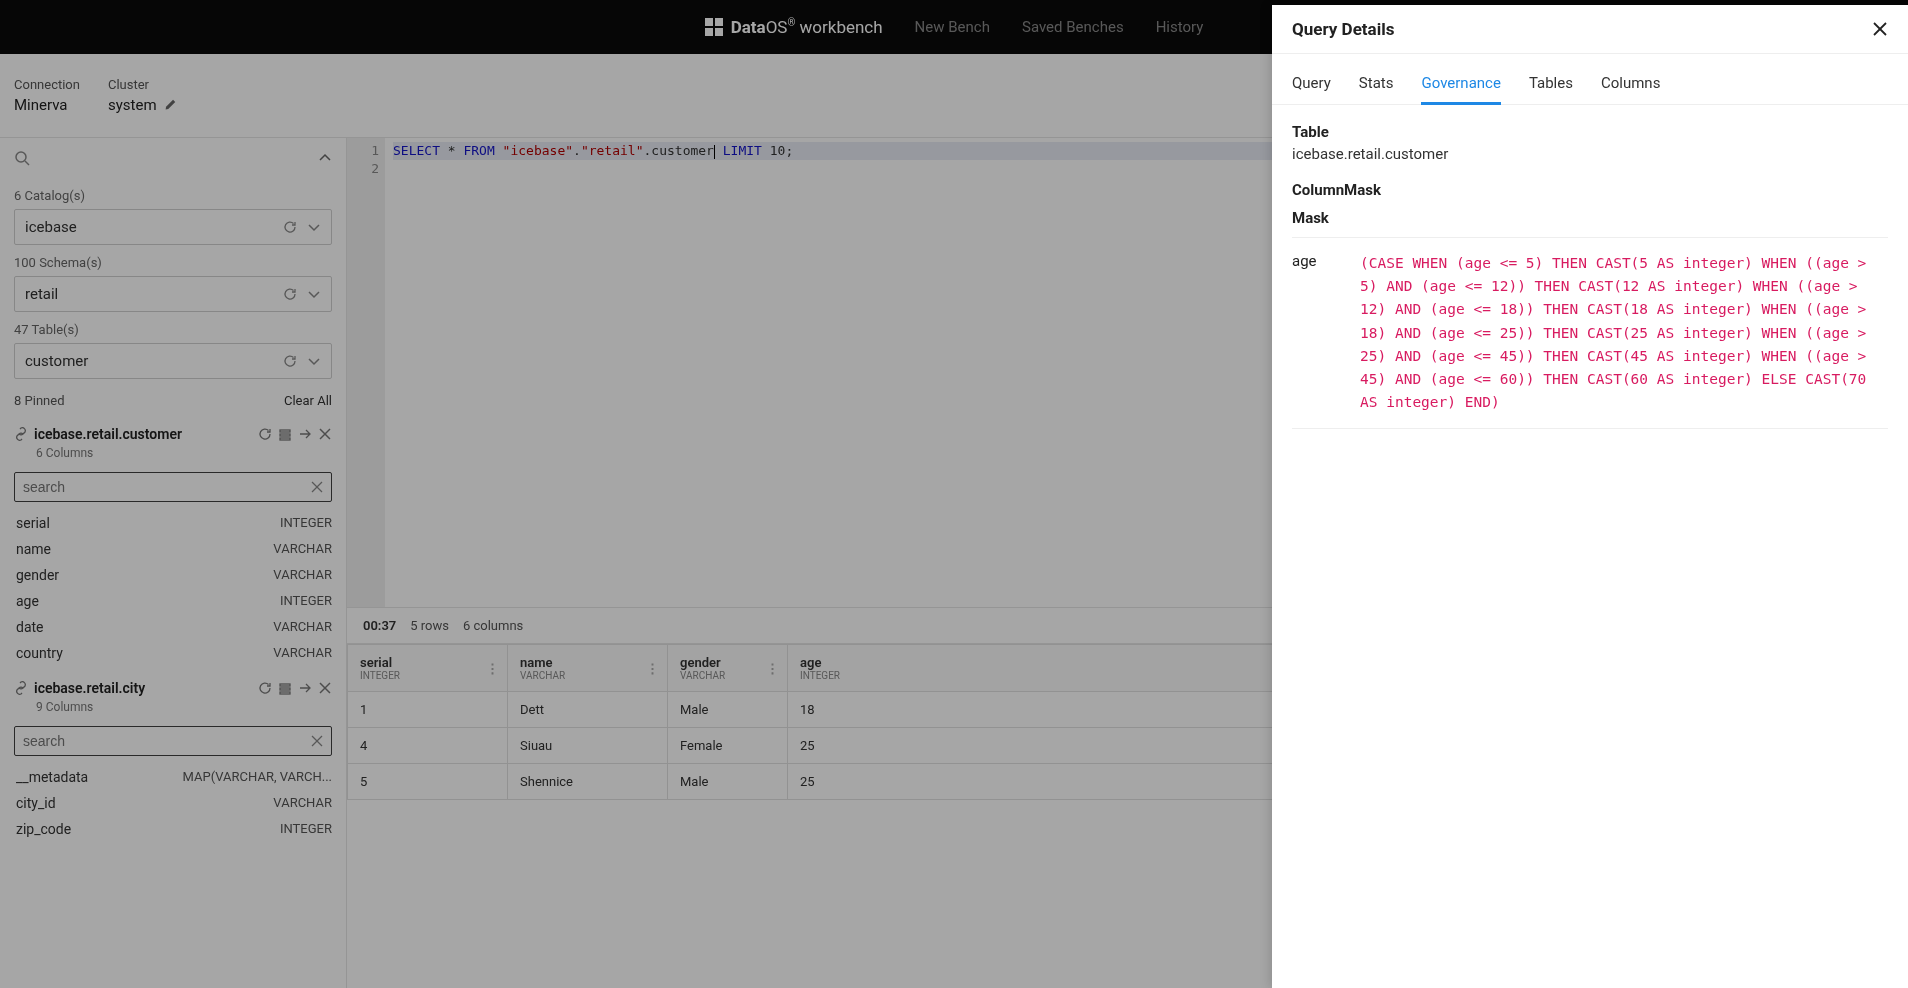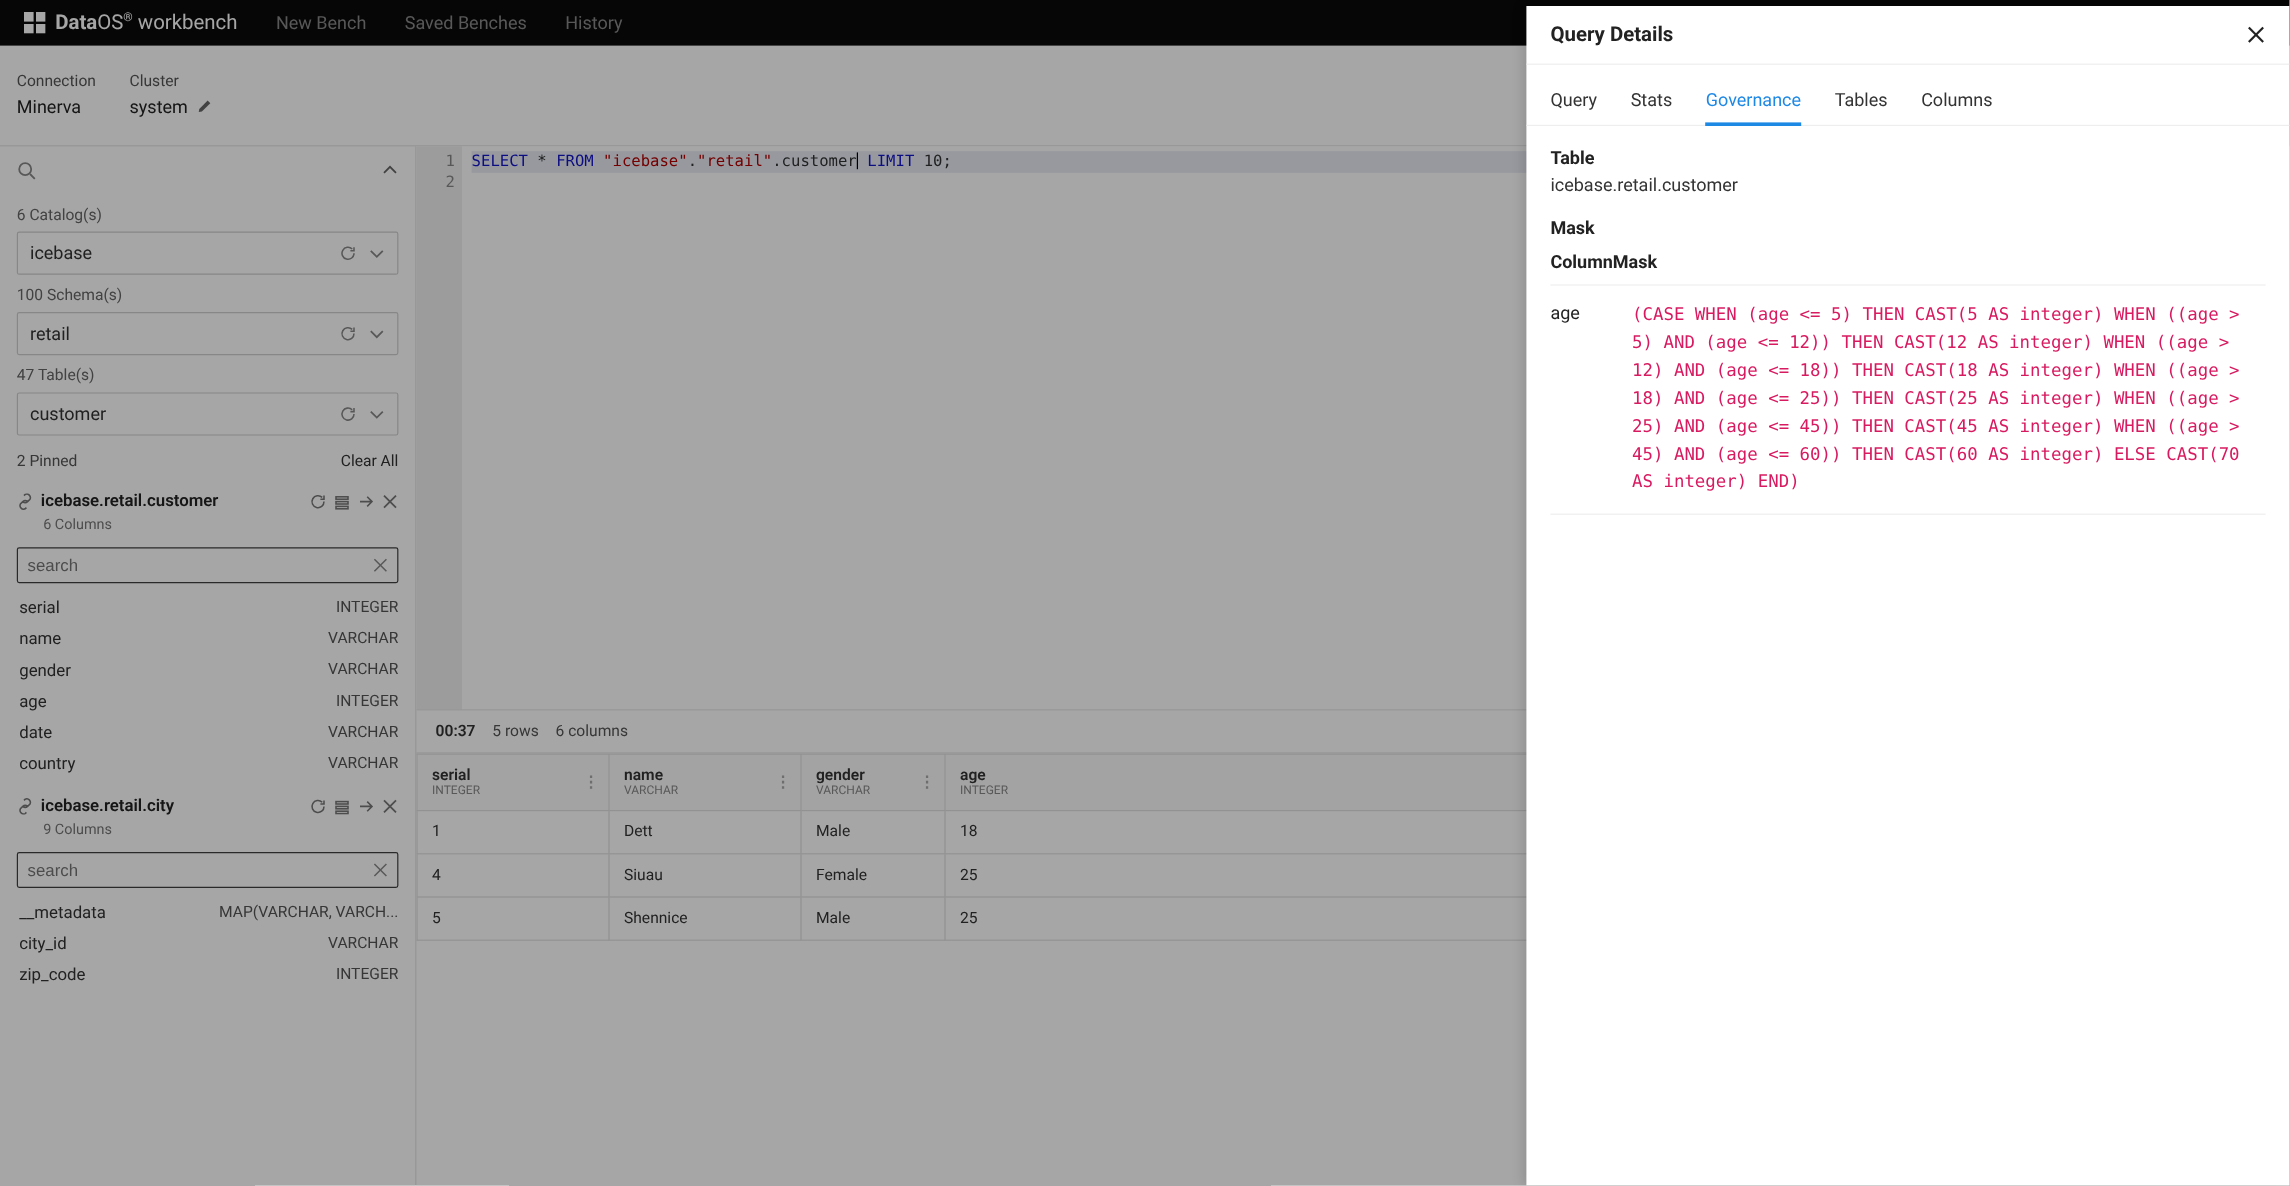--- a/index.html
+++ b/index.html
@@ -1,19 +1,19 @@
 <!DOCTYPE html>
 <html><head>
 <meta charset="utf-8">
 <style>
 * { box-sizing: border-box; margin: 0; padding: 0; }
 body { font-family: -apple-system, BlinkMacSystemFont, "Segoe UI", Roboto, sans-serif; font-size: 14px; color: #333; background: #fff; width: 1908px; height: 988px; overflow: hidden; position: relative; }
 
 
-.top-header { height: 38px; background: #0a0a0a; display: flex; align-items: center; padding: 0 20px; gap: 32px; }
+.top-header { height: 54px; background: #0a0a0a; display: flex; align-items: center; padding: 0 20px; gap: 32px; justify-content: center; }
 .logo { display: flex; align-items: center; color: #fff; font-size: 17px; }
 .logo-icon { width: 18px; height: 18px; margin-right: 8px; display: inline-flex; }
 .logo-bold { font-weight: 700; }
 .logo-reg { font-size: 10px; vertical-align: super; }
 .header-link { color: #888; font-size: 15px; text-decoration: none; cursor: pointer; }
 
 
 .sub-header { height: 84px; display: flex; align-items: center; padding: 0 14px; border-bottom: 1px solid #e5e5e5; }
 .conn-group { margin-right: 28px; }
 .conn-label { font-size: 13px; color: #555; margin-bottom: 4px; }
@@ -190,21 +190,21 @@
           </span>
         <span class="chevdown">
             <svg viewBox="0 0 14 14" fill="none" stroke="#888" stroke-width="1.5">
               <polyline points="2,5 7,10 12,5"></polyline>
             </svg>
           </span>
       </span>
     </div>
 
     <div class="pinned-row">
-      <span>2 Pinned</span>
+      <span>8 Pinned</span>
       <span class="clear-all">Clear All</span>
     </div>
 
     <div class="pinned-head">
       <span class="ic">
           <svg viewBox="0 0 14 14" fill="none" stroke="#777" stroke-width="1.3">
             <path d="M5 7a3 3 0 0 0 4 0l2-2a3 3 0 0 0-4-4l-1 1M9 7a3 3 0 0 0-4 0l-2 2a3 3 0 0 0 4 4l1-1"></path>
           </svg>
         </span>
       <span>icebase.retail.customer</span>
@@ -399,22 +399,22 @@
   <div class="panel-tabs">
     <div class="tab">Query</div>
     <div class="tab">Stats</div>
     <div class="tab active">Governance</div>
     <div class="tab">Tables</div>
     <div class="tab">Columns</div>
   </div>
   <div class="panel-body">
     <div class="field-label">Table</div>
     <div class="field-value">icebase.retail.customer</div>
+    <div class="sect-head">ColumnMask</div>
     <div class="sect-head">Mask</div>
-    <div class="sect-head">ColumnMask</div>
     <div class="mask-table">
       <div class="mask-row">
         <div class="mask-col-name">age</div>
         <div class="mask-code">(CASE WHEN (age &lt;= 5) THEN CAST(5 AS integer) WHEN ((age &gt; 5) AND (age &lt;= 12)) THEN CAST(12 AS integer) WHEN ((age &gt; 12) AND (age &lt;= 18)) THEN CAST(18 AS integer) WHEN ((age &gt; 18) AND (age &lt;= 25)) THEN CAST(25 AS integer) WHEN ((age &gt; 25) AND (age &lt;= 45)) THEN CAST(45 AS integer) WHEN ((age &gt; 45) AND (age &lt;= 60)) THEN CAST(60 AS integer) ELSE CAST(70 AS integer) END)</div>
       </div>
     </div>
   </div>
 </div>
 
 </body></html>

